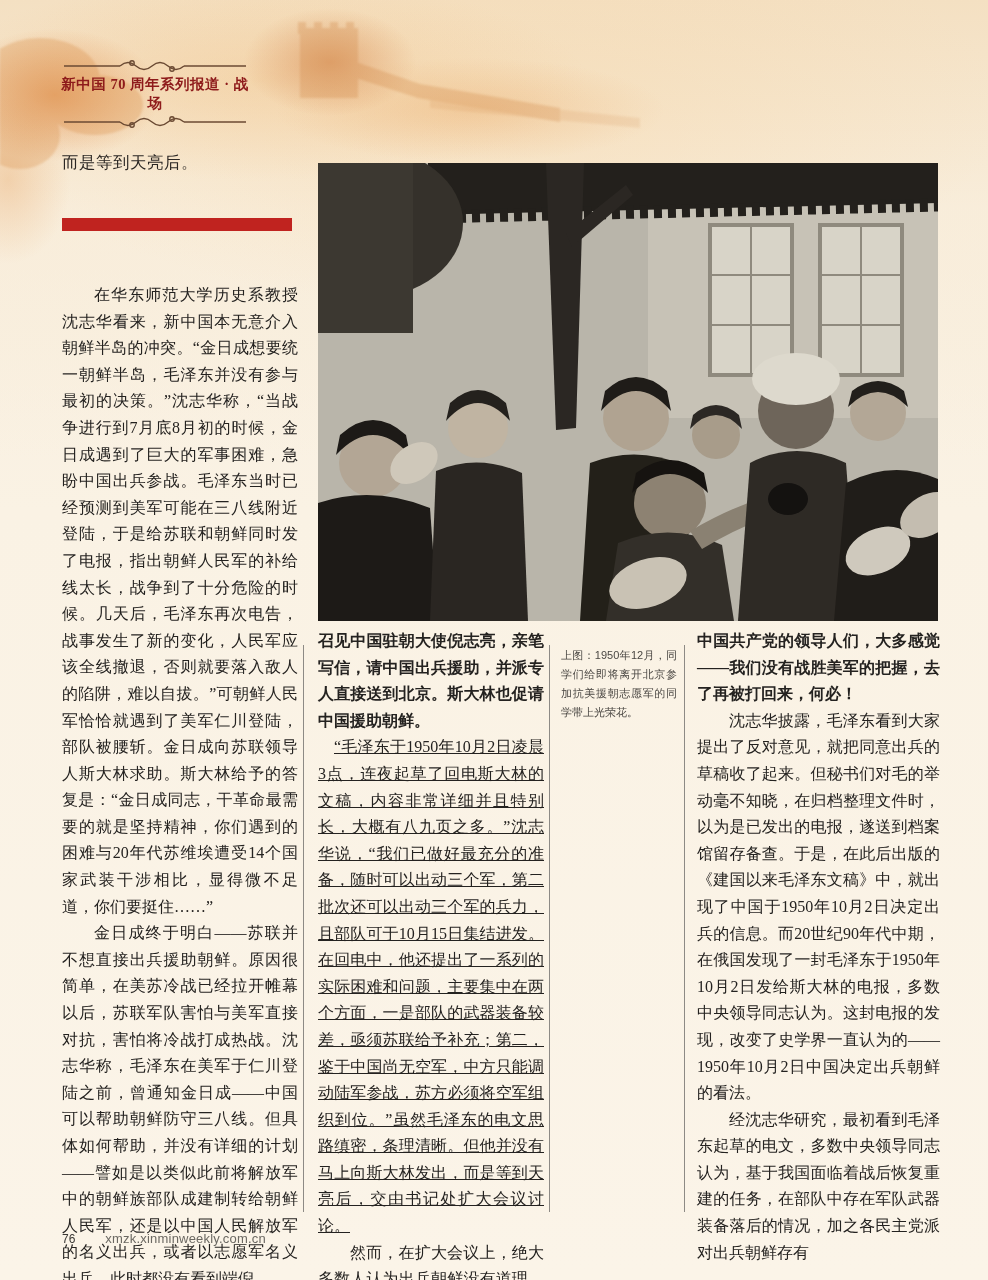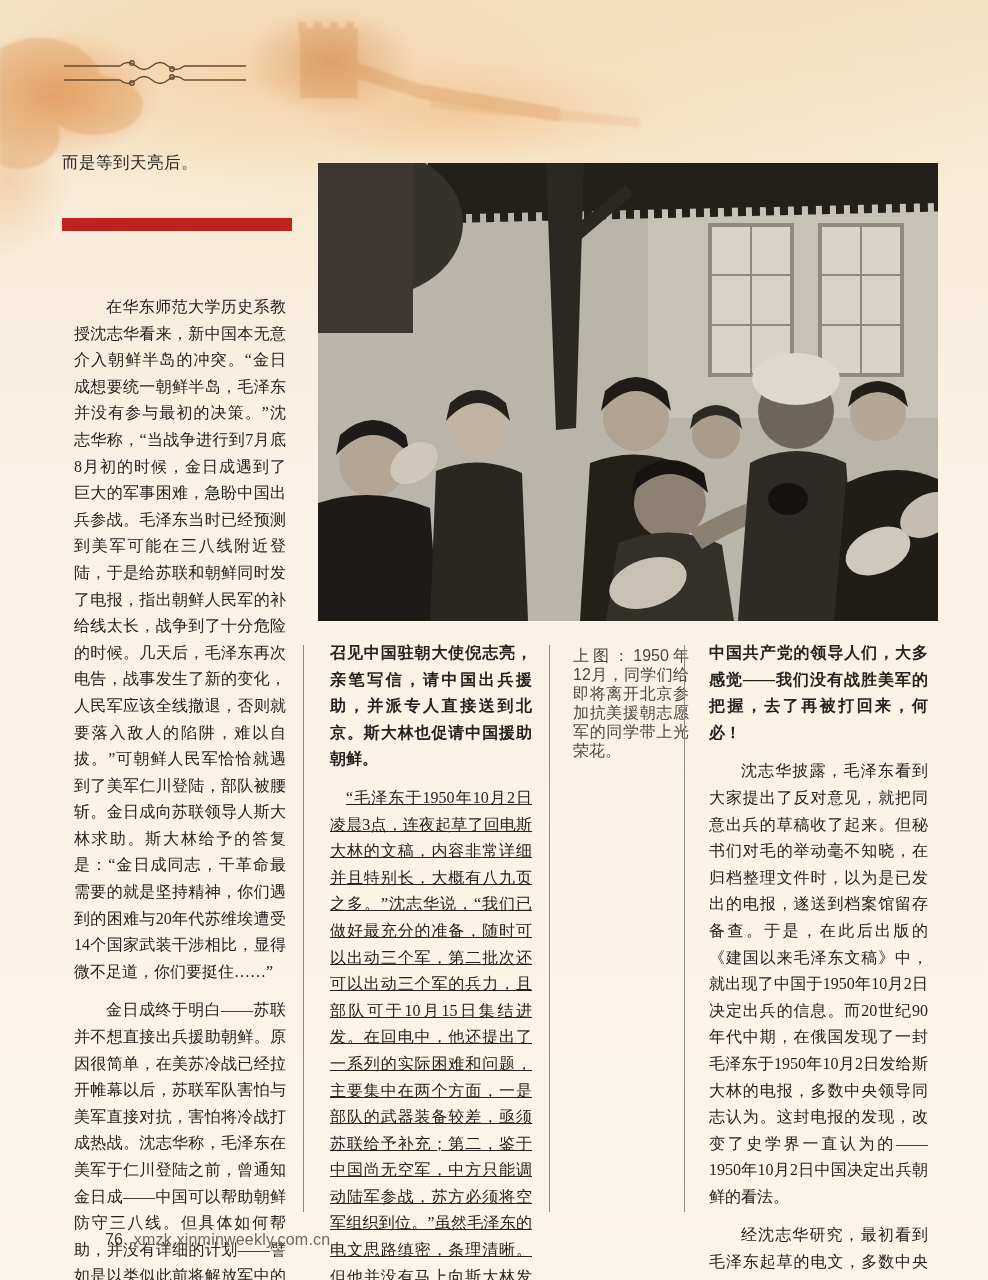--- a/index.html
+++ b/index.html
@@ -23,42 +23,42 @@
     margin:2px 0;font-family:"Liberation Serif","DejaVu Serif",serif;}
   .flourish{display:block;margin:0 auto;}
   .flourish.flip{transform:scaleY(-1);}
   
   .intro{position:absolute;left:62px;top:152px;font-size:16.5px;color:#2a2623;letter-spacing:.5px;}
   .redbar{position:absolute;left:62px;top:218px;width:230px;height:13px;background:#c0231f;}
   .heading{position:absolute;left:62px;top:239px;font-size:23px;font-weight:bold;color:#1e1b18;letter-spacing:1.5px;}
   
   .col{position:absolute;font-size:16px;line-height:26.6px;color:#242220;text-align:justify;
        font-family:"Liberation Serif","DejaVu Serif",serif;}
-  .col p{margin:12px;text-indent:2em;}
+  .col p{margin:0;text-indent:2em;}
   .col p.cont{text-indent:0;font-weight:bold;}
   .col p.quote{text-indent:1em;text-decoration:underline;}
   .col-left{left:62px;top:282px;width:236px;}
   .col-mid{left:318px;top:628px;width:226px;}
   .col-right{left:697px;top:628px;width:243px;}
   
   .photo{position:absolute;left:318px;top:163px;width:620px;height:458px;overflow:hidden;background:#b9b5aa;}
   .photo svg{display:block;}
   
-  .caption{position:absolute;left:561px;top:646px;width:116px;font-size:16px;line-height:19px;
-    color:#4a4743;text-align:justify;font-family:"Liberation Sans","DejaVu Sans",sans-serif;margin-left:12px;}
+  .caption{position:absolute;left:561px;top:646px;width:116px;font-size:11px;line-height:19px;
+    color:#4a4743;text-align:justify;font-family:"Liberation Sans","DejaVu Sans",sans-serif;}
   
   .vrule{position:absolute;top:645px;width:1px;height:567px;background:#8d8a85;}
   .vrule.r1{left:303px;}
   .vrule.r2{left:549px;}
   .vrule.r3{left:684px;}
   
   .footer{position:absolute;left:62px;top:1231px;display:flex;align-items:baseline;
     font-family:"Liberation Sans","DejaVu Sans",sans-serif;}
-  .footer .pagenum{font-size:16px;color:#3a3835;margin-left:43px;}
-  .footer .url{font-size:16px;color:#6b6862;margin-left:11px;letter-spacing:.2px;}
+  .footer .pagenum{font-size:12px;color:#3a3835;}
+  .footer .url{font-size:13px;color:#6b6862;margin-left:30px;letter-spacing:.2px;}
 </style>
 </head>
 <body>
 
 <div class="page">
 
   <div class="watercolor"></div>
   <svg class="greatwall" width="988" height="210" viewBox="0 0 988 210">
     <g fill="#c97a36" opacity=".45">
       <rect x="300" y="28" width="58" height="70"></rect>
@@ -79,20 +79,21 @@
   <div class="badge">
     <svg class="flourish" width="186" height="15" viewBox="0 0 186 15">
       <g stroke="#6b4a33" fill="none" stroke-width="1.4">
         <line x1="2" y1="8" x2="58" y2="8"></line>
         <path d="M58 8 Q66 1 74 8 Q82 15 90 8 Q98 1 106 8 Q114 15 122 8"></path>
         <circle cx="70" cy="5" r="2.2"></circle>
           <circle cx="110" cy="11" r="2.2"></circle>
         <line x1="122" y1="8" x2="184" y2="8"></line>
       </g>
     </svg>
+    <div class="label">新中国 70 周年系列报道 · 战场</div>
     <svg class="flourish flip" width="186" height="15" viewBox="0 0 186 15">
       <g stroke="#6b4a33" fill="none" stroke-width="1.4">
         <line x1="2" y1="8" x2="58" y2="8"></line>
         <path d="M58 8 Q66 1 74 8 Q82 15 90 8 Q98 1 106 8 Q114 15 122 8"></path>
         <circle cx="70" cy="5" r="2.2"></circle>
           <circle cx="110" cy="11" r="2.2"></circle>
         <line x1="122" y1="8" x2="184" y2="8"></line>
       </g>
     </svg>
   </div>

